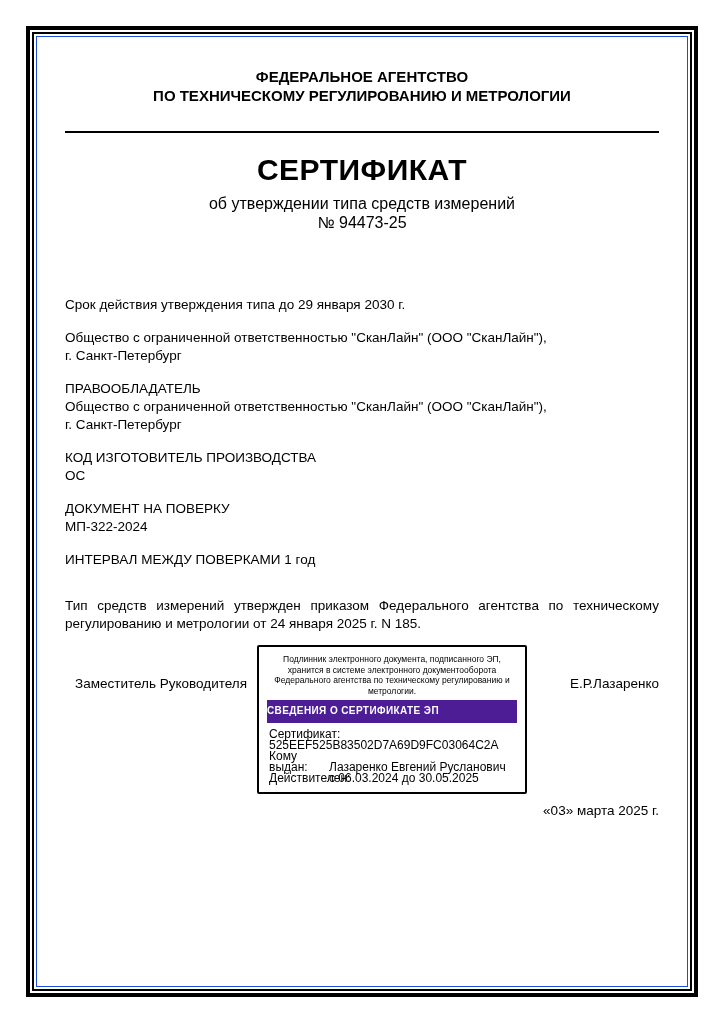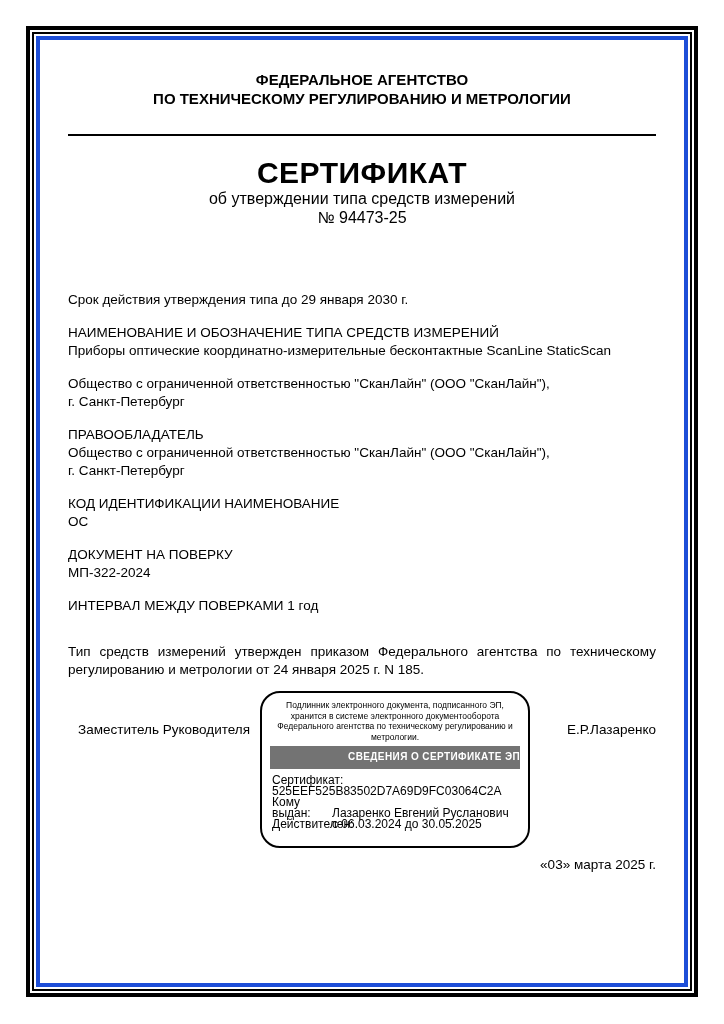--- a/index.html
+++ b/index.html
@@ -26,21 +26,21 @@
   }
   .frame-mid {
     width: 100%; height: 100%;
     box-sizing: border-box;
     border: 2px solid #000;
     padding: 2px;
   }
   .frame-inner {
     width: 100%; height: 100%;
     box-sizing: border-box;
-    border: 4px solid #1d4ed8;
+    border: 1px solid #1d4ed8;
     padding: 30px 28px 0 28px;
     overflow: hidden;
   }
   
   .agency-header {
     text-align: center;
     font-weight: bold;
     font-size: 15px;
     line-height: 19px;
   }
@@ -55,21 +55,21 @@
     font-size: 30px;
     font-weight: bold;
     line-height: 32px;
     letter-spacing: 0.5px;
     margin: 0;
     text-align: center;
   }
   .cert-subtitle {
     font-size: 16px;
     line-height: 19px;
-    margin-top: 0;
+    margin-top: 8px;
   }
   .cert-number {
     font-size: 16px;
     line-height: 19px;
   }
   .cert-number b { font-weight: normal; }
   
   .doc-body {
     font-size: 13.5px;
     line-height: 18px;
@@ -87,35 +87,35 @@
     margin-top: 12px;
     align-items: flex-start;
   }
   .sig-left { width: 192px; padding-top: 30px; text-align: center; }
   .sig-right { flex: 1; text-align: right; padding-top: 30px; }
   
   .stamp {
     width: 270px;
     box-sizing: border-box;
     border: 2px solid #000;
-    border-radius: 20px;
-    padding: 7px 10px 16px 10px;
+    border-radius: 2px;
+    padding: 7px 10px 8px 10px;
     background: #fff;
   }
   .stamp-intro {
     font-size: 8.5px;
     line-height: 10.5px;
     text-align: center;
   }
   .stamp-banner {
-    background: #737373;
+    background: #4c1d95;
     color: #fff;
     font-size: 10px;
     font-weight: bold;
-    text-align: right;
+    text-align: left;
     letter-spacing: 0.4px;
     padding: 2px 0 3px 0;
     margin: 4px -2px 6px -2px;
   }
   .stamp-details {
     font-size: 12px;
     line-height: 11px;
     text-align: left;
   }
   .stamp-label {
@@ -147,38 +147,34 @@
         <div class="cert-subtitle">об утверждении типа средств измерений</div>
         <div class="cert-number"><span>№</span> <b>94473-25</b></div>
       </div>
 
       <div class="doc-body">
 
         <div class="sec sec-first">
           <span>Срок действия утверждения типа до</span> <span class="bold">29 января 2030 г.</span>
         </div>
 
-        <div class="sec">
-          <div>НАИМЕНОВАНИЕ И ОБОЗНАЧЕНИЕ ТИПА СРЕДСТВ ИЗМЕРЕНИЙ</div>
-          <div class="bold">Приборы оптические координатно-измерительные бесконтактные ScanLine StaticScan</div>
-        </div>
 
         <div class="sec">
           <div class="bold">Общество с ограниченной ответственностью "СканЛайн" (ООО "СканЛайн"),</div>
           <div class="bold">г. Санкт-Петербург</div>
         </div>
 
         <div class="sec">
           <div>ПРАВООБЛАДАТЕЛЬ</div>
           <div class="bold">Общество с ограниченной ответственностью "СканЛайн" (ООО "СканЛайн"),</div>
           <div class="bold">г. Санкт-Петербург</div>
         </div>
 
         <div class="sec">
-          <div>КОД ИДЕНТИФИКАЦИИ НАИМЕНОВАНИЕ</div>
+          <div>КОД ИЗГОТОВИТЕЛЬ ПРОИЗВОДСТВА</div>
           <div class="bold">ОС</div>
         </div>
 
         <div class="sec">
           <div>ДОКУМЕНТ НА ПОВЕРКУ</div>
           <div class="bold">МП-322-2024</div>
         </div>
 
         <div class="sec">
           <span>ИНТЕРВАЛ МЕЖДУ ПОВЕРКАМИ</span> <span class="bold">1 год</span>

